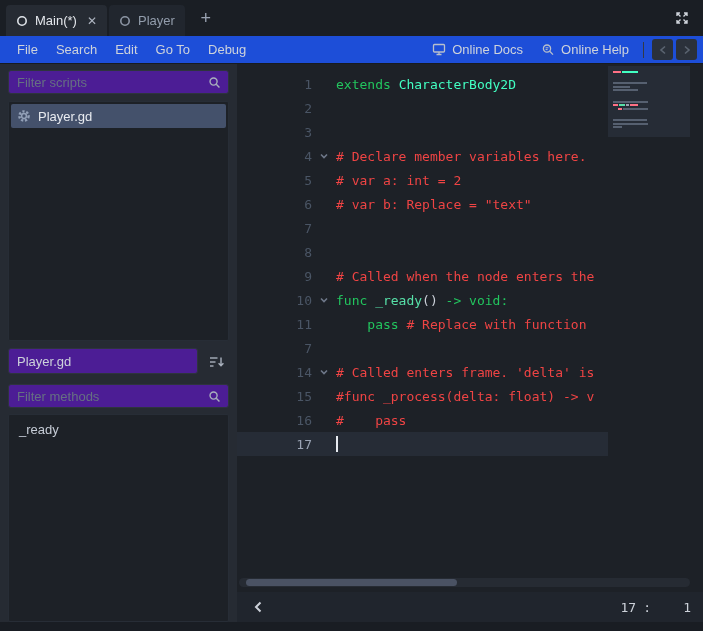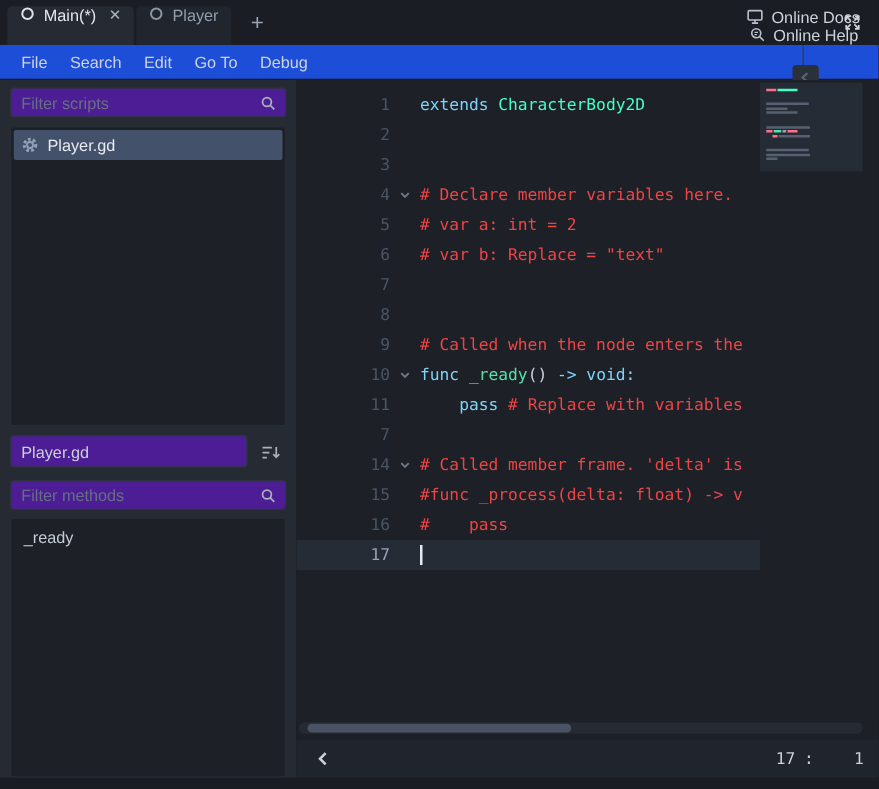--- a/index.html
+++ b/index.html
@@ -1,31 +1,31 @@
 <!DOCTYPE html>
 <html><head>
 <meta charset="utf-8">
 <style>
   * { margin:0; padding:0; box-sizing:border-box; }
   html,body { width:703px; height:631px; }
   body { background:#191d23; font-family:"Liberation Sans",sans-serif; position:relative; overflow:hidden; color:#ced3db; }
 
   
   .tabbar { position:absolute; left:0; top:0; width:703px; height:36px; background:#1a1e24; display:flex; align-items:flex-end; }
-  .tab { height:31px; display:flex; gap:7px; padding:0 10px; border-radius:4px 4px 0 0; font-size:13px; }
+  .tab { height:31px; display:flex; align-items:center; gap:7px; padding:0 10px; border-radius:4px 4px 0 0; font-size:13px; }
   .tab.active { background:#262b33; color:#e4e7ec; margin-left:6px; }
   .tab.inactive { background:#21262e; color:#939dac; margin-left:2px; }
   .tab .close { color:#aeb5c0; font-size:12px; margin-left:3px; }
   .addtab { align-self:center; margin-left:9px; color:#9aa3b2; font-size:18px; width:24px; height:24px; display:flex; align-items:center; justify-content:center; }
   .expandbtn { margin-left:auto; align-self:center; margin-right:9px; width:24px; height:24px; display:flex; align-items:center; justify-content:center; }
 
   
   .menubar { position:absolute; left:0; top:36px; width:703px; height:28px; background:#1d4ed8; display:flex; align-items:center; font-size:13px; padding-left:8px; border-bottom:1px solid #171b20; }
   .menu-item { padding:0 9px; color:#ced3db; }
-  .mb-right { margin-left:auto; display:flex; align-items:center; padding-right:6px;flex-direction:column; }
+  .mb-right { margin-left:auto; display:flex; align-items:center; padding-right:6px; }
   .toolbtn { display:flex; align-items:center; gap:6px; padding:0 9px; color:#ced3db; }
   .vdiv { width:1px; height:16px; background:#333a45; margin:0 5px; }
   .navbtn { width:21px; height:21px; border-radius:3px; background:#2b313b; display:flex; align-items:center; justify-content:center; margin-left:3px; }
 
   
   .sidebar { position:absolute; left:0; top:64px; width:237px; height:558px; background:#262b33; }
   .field { position:absolute; background:#4c1d95; border:1px solid #2e343e; border-radius:3px; display:flex; align-items:center; }
   .field input { flex:1; background:transparent; border:none; outline:none; color:#ccd1da; font:13px "Liberation Sans",sans-serif; padding:0 8px; min-width:0; }
   .field input::placeholder { color:#667082; }
   .field .sicon { margin-right:7px; display:flex; flex-shrink:0; }
@@ -42,21 +42,21 @@
 
   
   .editor { position:absolute; left:237px; top:64px; width:466px; height:558px; background:#1d2127; }
   #code-lines { position:absolute; left:0; top:8px; width:371px; overflow:hidden; }
   .code-line { height:24px; display:flex; align-items:center; font-family:"DejaVu Sans Mono",monospace; font-size:13px; }
   .code-line.current { background:#262c36; }
   .ln { width:75px; text-align:right; color:#4a5565; flex-shrink:0; }
   .code-line.current .ln { color:#9ba4b4; }
   .fold-col { width:24px; flex-shrink:0; display:flex; justify-content:center; align-items:center; }
   .code-text { white-space:pre; overflow:hidden; flex:1; color:#ccd1da; }
-  .tok-kw { color:#7dd3fc; }
+  .tok-kw { color:#22c55e; }
   .tok-cls { color:#42ffc2; }
   .tok-fn { color:#57e0a8; }
   .tok-cm { color:#ef4444; }
   .tok-tx { color:#ccd1da; }
   .caret { display:inline-block; width:2px; height:16px; background:#e6eaf0; vertical-align:-3px; }
   .minimap { position:absolute; top:2px; right:13px; width:82px; background:#262c36; padding:5px 5px 3px 5px; }
   .mm-row { height:2px; margin-bottom:1.7px; display:flex; gap:1px; }
   .mm-seg { height:2px; flex-shrink:0; }
   .vscroll { position:absolute; top:0; right:0; width:13px; height:514px; background:#1d2127; }
   .hscroll { position:absolute; left:2px; top:514px; width:451px; height:9px; background:#262b33; border-radius:5px; }
@@ -254,35 +254,35 @@
         <span class="fold-col">
           <svg width="10" height="10" viewBox="0 0 10 10">
             <polyline points="2,3.5 5,6.5 8,3.5" fill="none" stroke="#6e7889" stroke-width="1.6"></polyline>
           </svg>
         </span>
         <span class="code-text"><span class="tok-kw">func </span><span class="tok-fn">_ready</span><span class="tok-tx">() </span><span class="tok-kw">-&gt; void:</span></span>
       </div>
       <div class="code-line">
         <span class="ln">11</span>
         <span class="fold-col"></span>
-        <span class="code-text"><span class="tok-ws">    </span><span class="tok-kw">pass</span><span class="tok-cm"> # Replace with variables</span></span>
+        <span class="code-text"><span class="tok-ws">    </span><span class="tok-kw">pass</span><span class="tok-cm"> # Replace with function</span></span>
       </div>
       <div class="code-line">
         <span class="ln">7</span>
         <span class="fold-col"></span>
         <span class="code-text"></span>
       </div>
       <div class="code-line">
         <span class="ln">14</span>
         <span class="fold-col">
           <svg width="10" height="10" viewBox="0 0 10 10">
             <polyline points="2,3.5 5,6.5 8,3.5" fill="none" stroke="#6e7889" stroke-width="1.6"></polyline>
           </svg>
         </span>
-        <span class="code-text"><span class="tok-cm"># Called member frame. 'delta' is</span></span>
+        <span class="code-text"><span class="tok-cm"># Called enters frame. 'delta' is</span></span>
       </div>
       <div class="code-line">
         <span class="ln">15</span>
         <span class="fold-col"></span>
         <span class="code-text"><span class="tok-cm">#func _process(delta: float) -&gt; v</span></span>
       </div>
       <div class="code-line">
         <span class="ln">16</span>
         <span class="fold-col"></span>
         <span class="code-text"><span class="tok-cm">#    pass</span></span>

